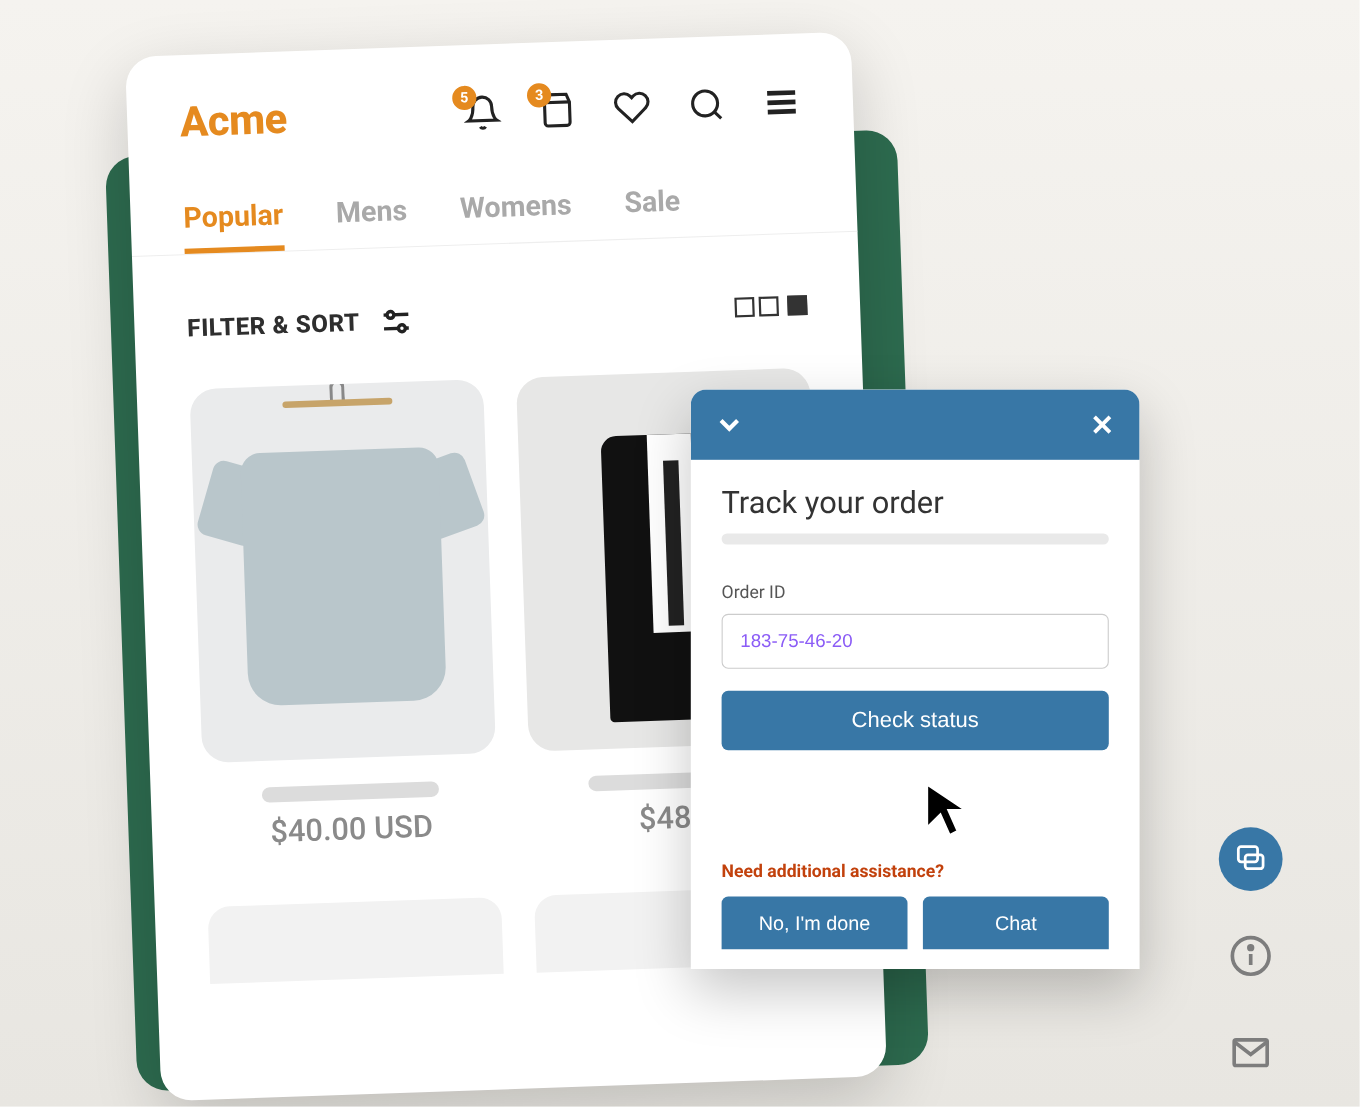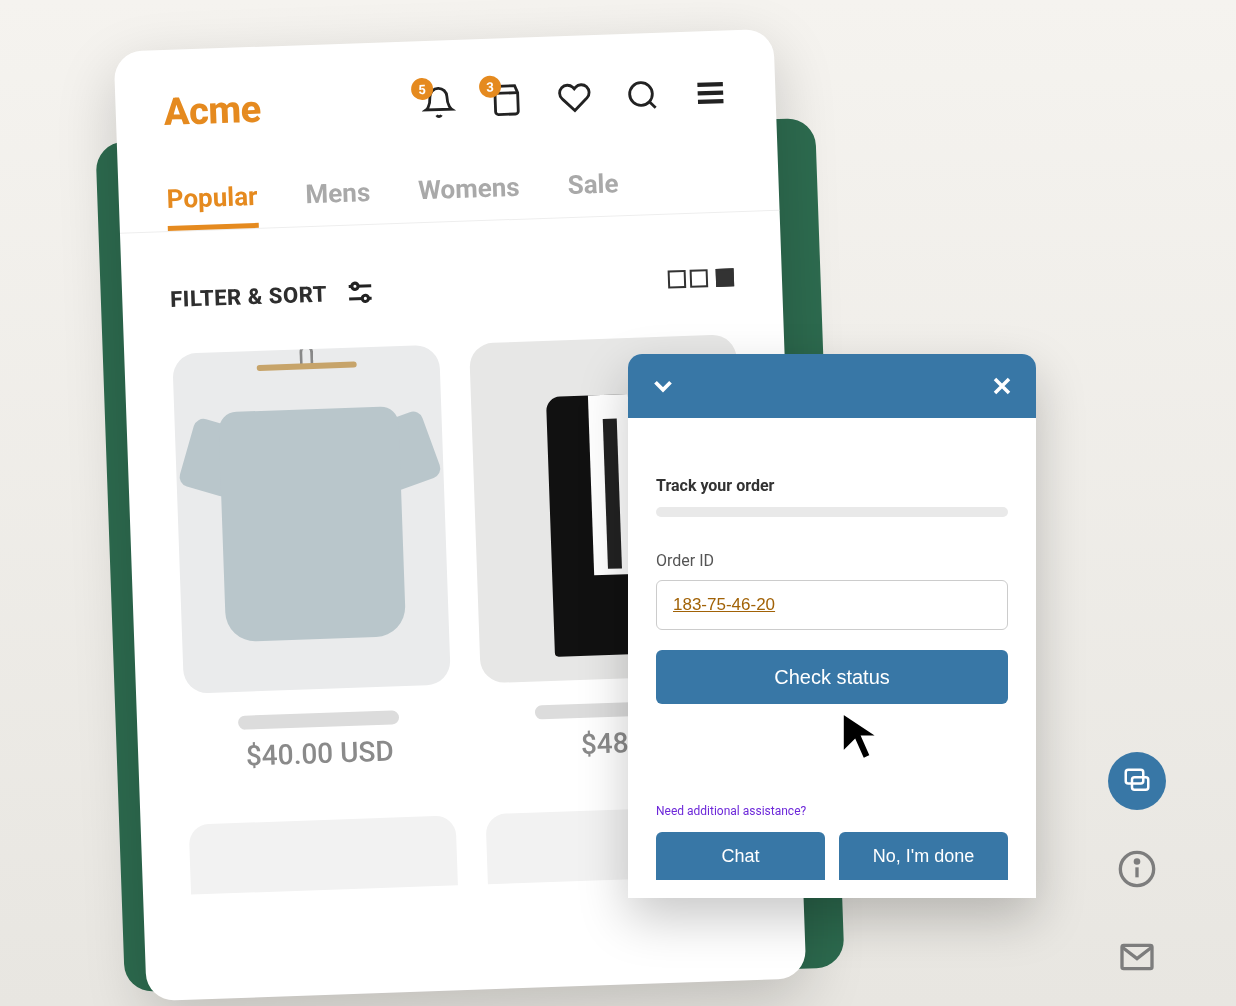--- a/index.html
+++ b/index.html
@@ -211,36 +211,36 @@
       height: 64px;
       background: #3877a6;
       display: flex;
       align-items: center;
       justify-content: space-between;
       padding: 0 20px;
     }
     .chat-header svg { cursor: pointer; display: block; }
     .chat-body { padding: 22px 28px 18px; }
     .chat-title {
-      font-size: 16px; color: #333; font-weight: 700; margin-bottom: 12px; margin-top: 36px;
+      font-size: 28px; color: #333; font-weight: 400; margin-bottom: 12px;
     }
     .progress {
       width: 100%; height: 10px; background: #e9e9e9; border-radius: 6px; margin-bottom: 28px;
     }
     .field-label { font-size: 16px; color: #555; margin-bottom: 10px; margin-top: 34px; }
     .text-input {
       width: 100%; height: 50px; border: 1px solid #ccc; border-radius: 6px;
-      padding: 0 16px; font-size: 17px; color: #a16207; text-decoration: underline;
+      padding: 0 16px; font-size: 17px; color: #8b5cf6;
     }
     .primary-btn {
       width: 100%; height: 54px; margin-top: 20px;
       background: #3877a6; color: #fff; border: none; border-radius: 6px;
       font-size: 20px; font-weight: 500; cursor: pointer; text-align: center;
     }
-    .assist { font-size: 12px; color: #6d28d9; margin-top: 100px; }
+    .assist { font-size: 16px; color: #c2410c; margin-top: 100px; font-weight: bold; }
     .btn-row { display: flex; gap: 14px; margin-top: 14px; }
     .sec-btn {
       flex: 1; height: 48px; background: #3877a6; color: #fff;
       border: none; border-radius: 6px 6px 0 0; font-size: 18px; cursor: pointer;
     }
 
     
     .cursor {
       position: absolute;
       right: 348px;
@@ -383,22 +383,22 @@
     </svg>
   </div>
   <div class="chat-body">
     <div class="chat-title">Track your order</div>
     <div class="progress"></div>
     <div class="field-label">Order ID</div>
     <input class="text-input" type="text" value="183-75-46-20" style="">
     <button class="primary-btn">Check status</button>
     <div class="assist">Need additional assistance?</div>
     <div class="btn-row">
+      <button class="sec-btn">No, I'm done</button>
       <button class="sec-btn">Chat</button>
-      <button class="sec-btn">No, I'm done</button>
     </div>
   </div>
 </div>
 
 <svg class="cursor" width="50" height="54" viewBox="0 0 24 26">
   <path d="M2 2 L2 22 L8 16 L12 25 L16 23 L12 14 L20 14 Z" fill="#000" stroke="#fff" stroke-width="1.5"></path>
 </svg>
 
 <div class="float-icons">
   <div class="float-icon float-chat">

